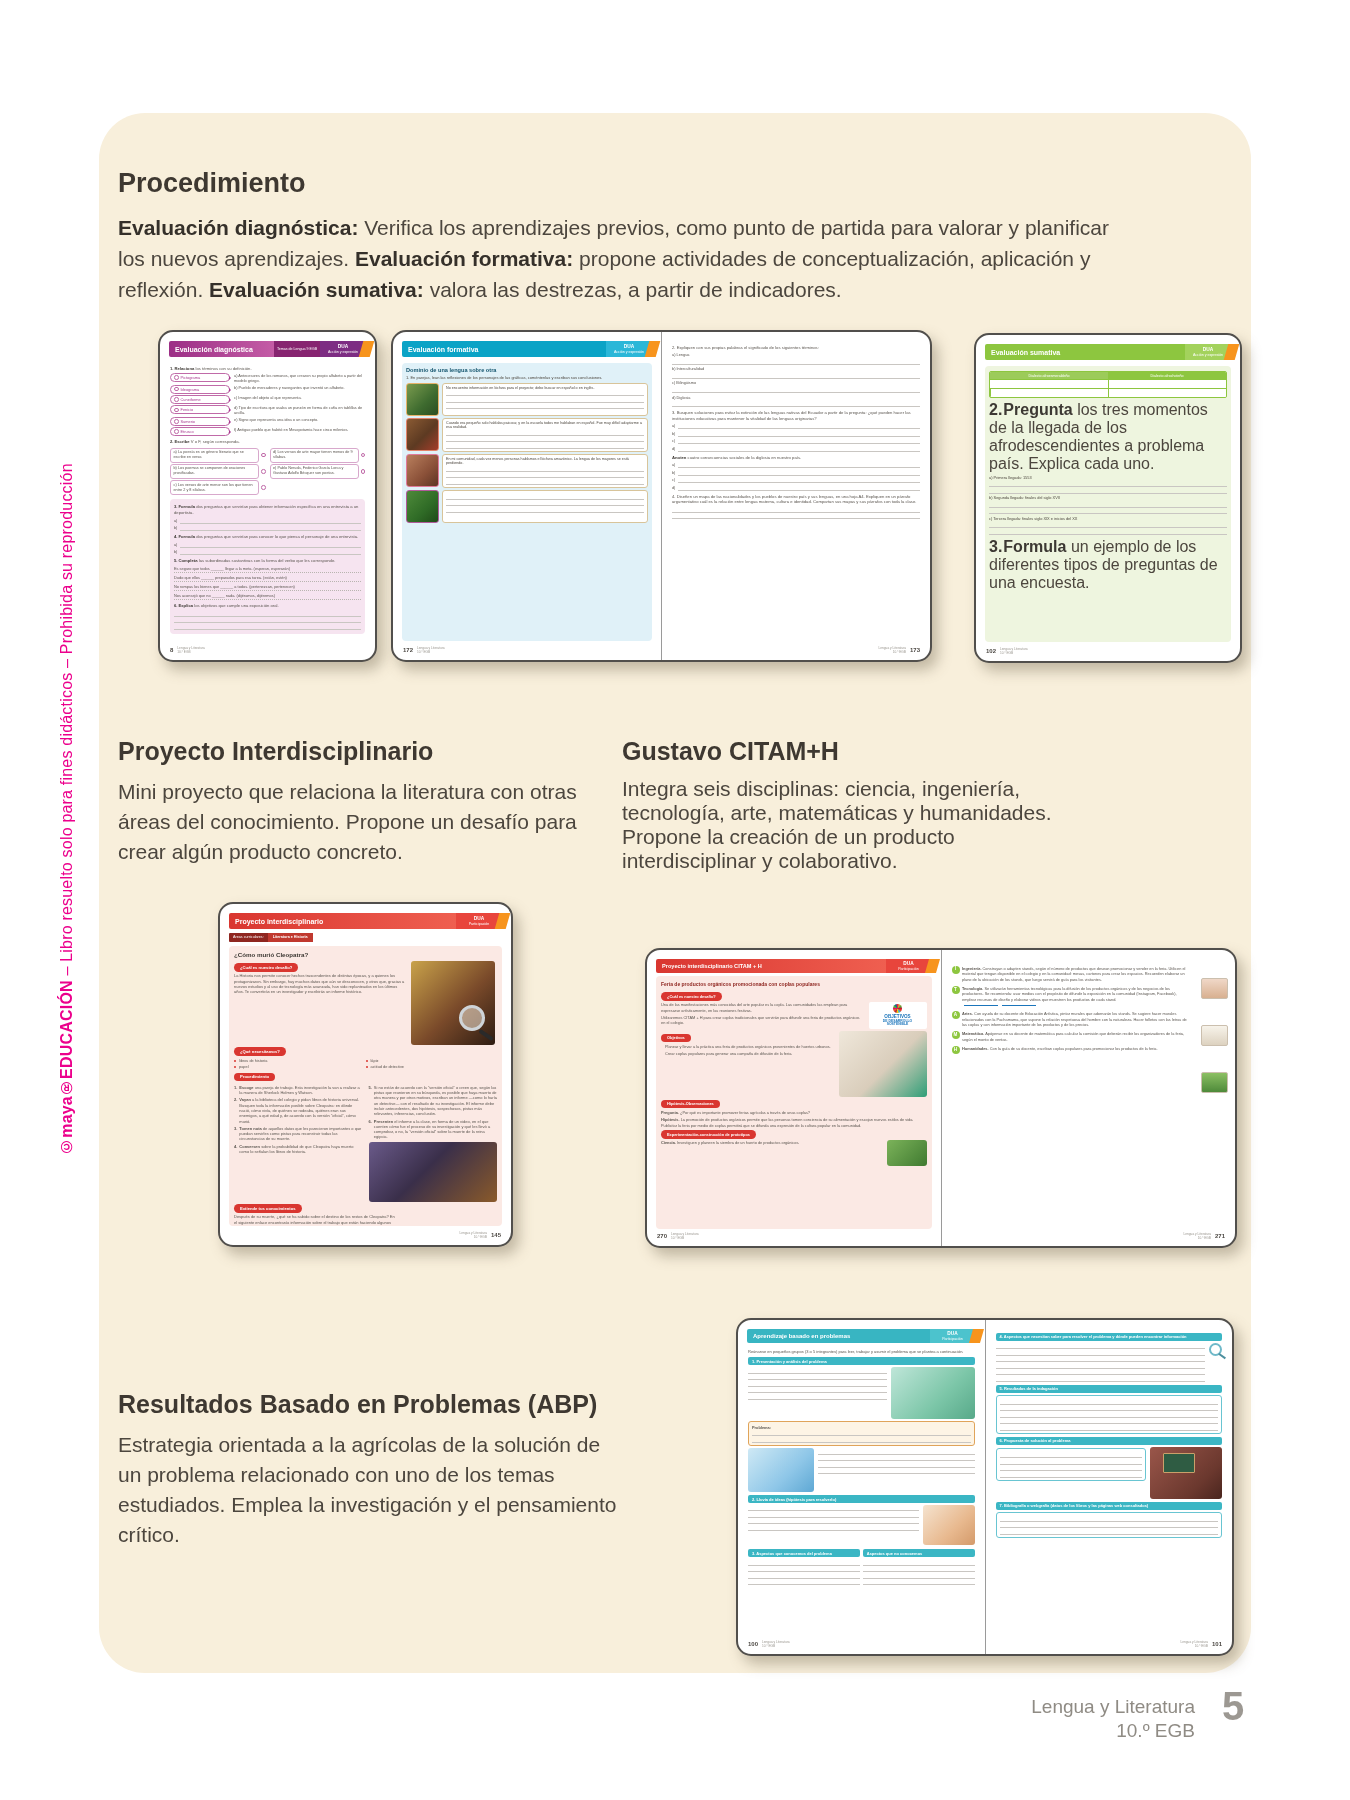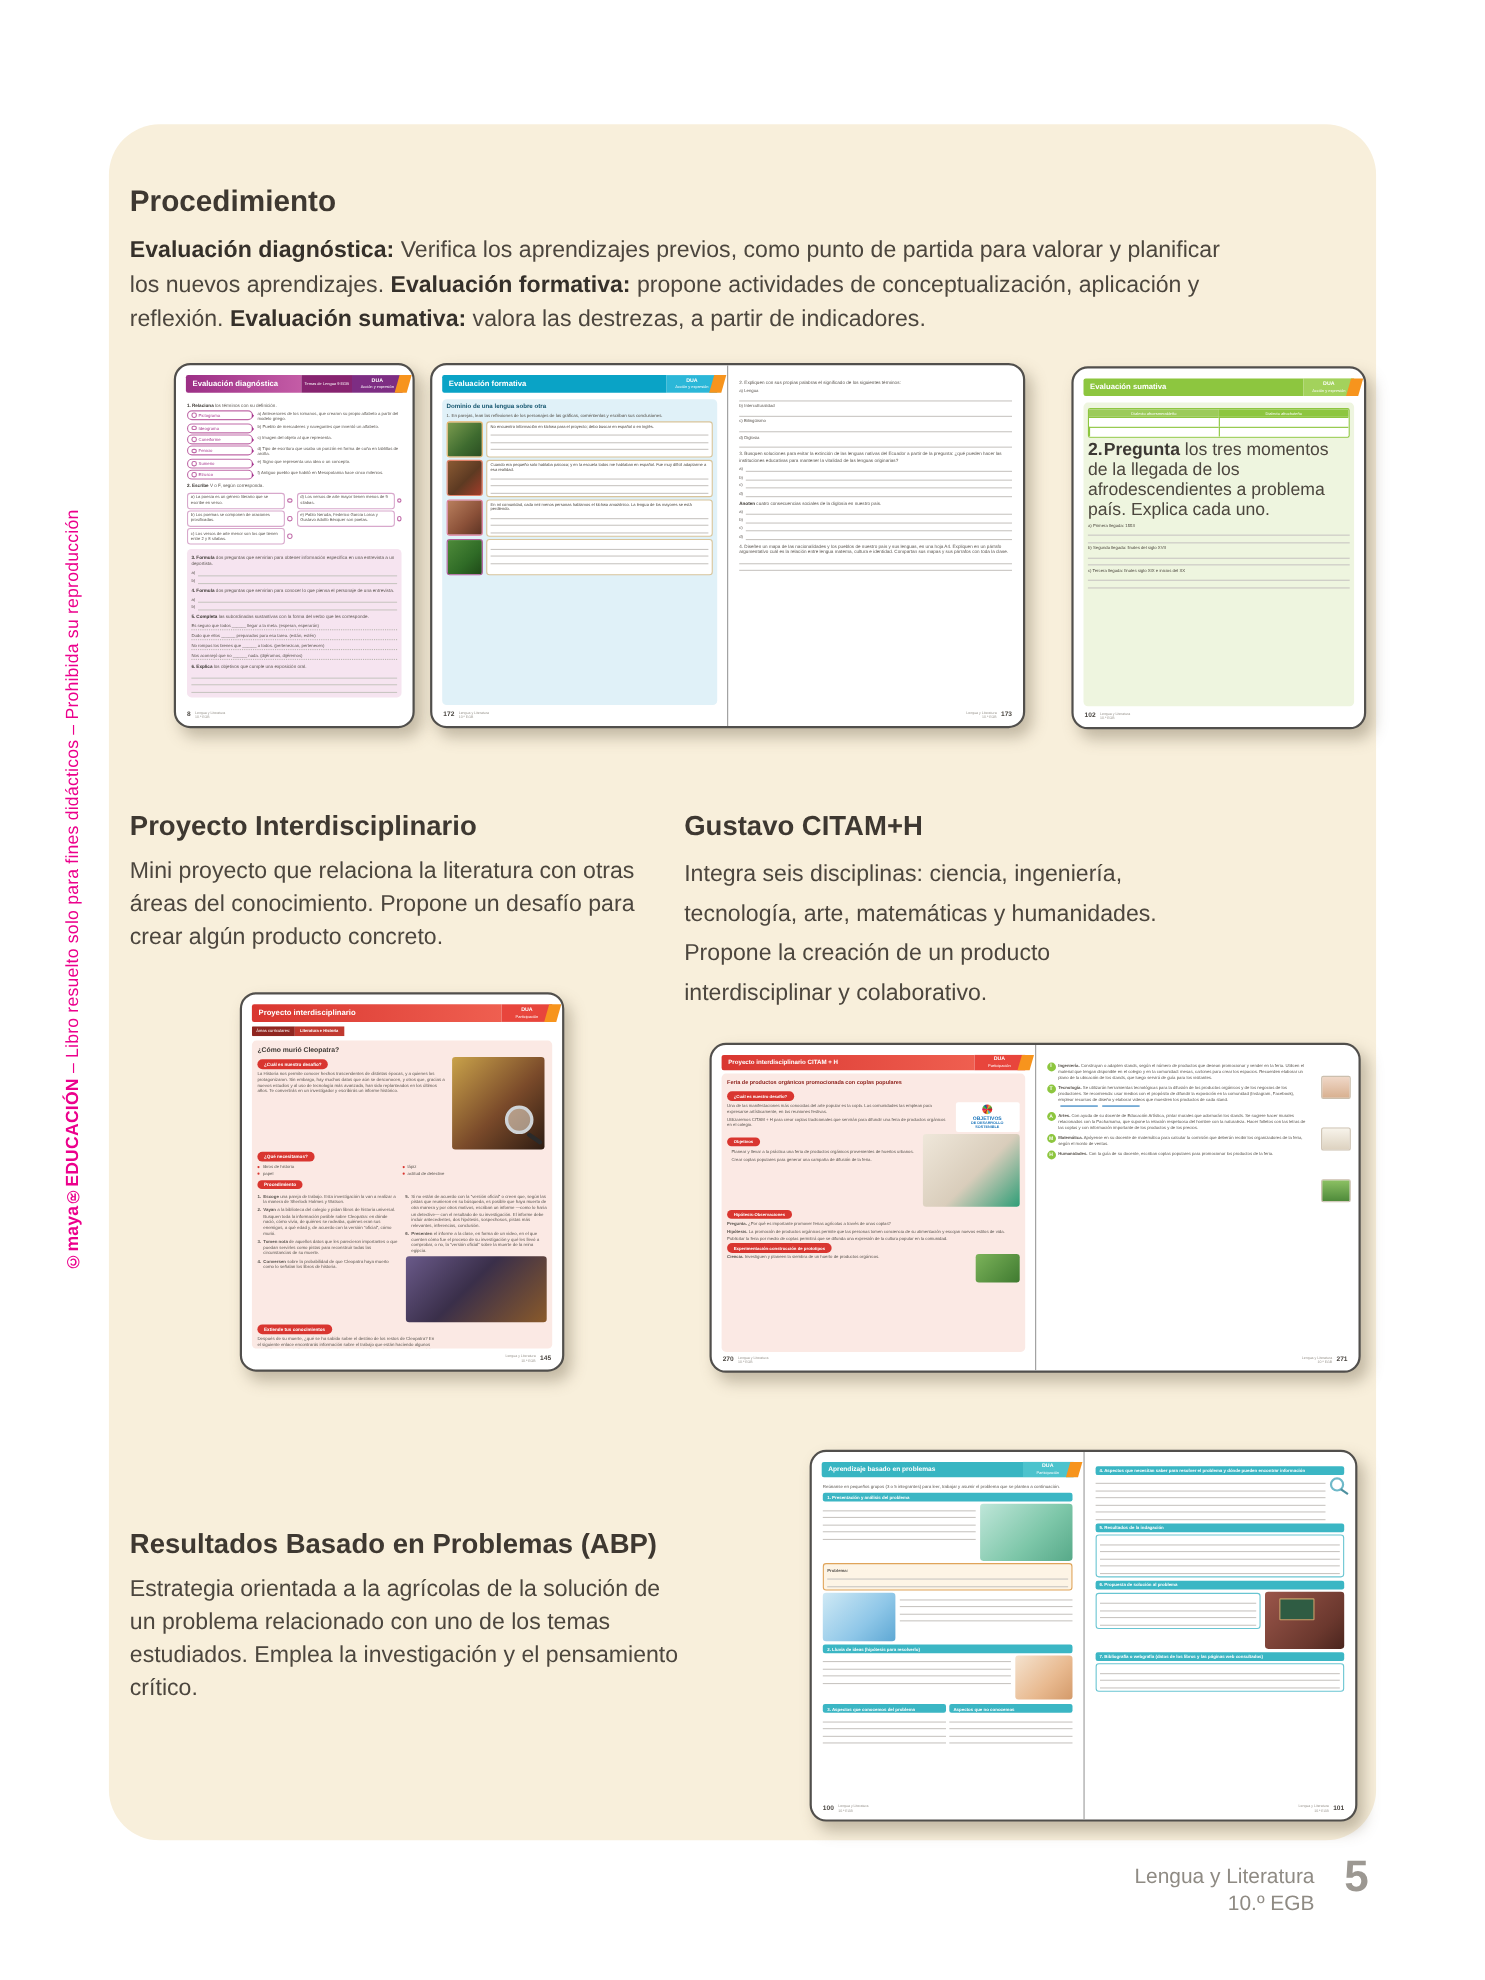--- a/index.html
+++ b/index.html
@@ -434,35 +434,36 @@
     <div class="termline">
         <span>b) Segunda llegada: finales del siglo XVII</span>
         <div class="ln"></div>
         <div class="ln"></div>
       </div>
     <div class="termline">
         <span>c) Tercera llegada: finales siglo XIX e inicios del XX</span>
         <div class="ln"></div>
         <div class="ln"></div>
       </div>
+    <p class="item"><b class="num">3.</b><b>Formula</b><span> un ejemplo de los diferentes tipos de preguntas de una encuesta.</span></p>
 
   </div>
   <div class="tfoot">
     <span class="pg">102</span>
     <span class="cap">
         <span style="display:block">Lengua y Literatura</span>
         <span style="display:block">10.º EGB</span>
       </span>
   </div>
 </div>
 
 <div class="h2" style="left:118px;top:737px">Proyecto Interdisciplinario</div>
 <p class="para" style="left:118px;top:777px;width:482px;line-height:30px">Mini proyecto que relaciona la literatura con otras áreas del conocimiento. Propone un desafío para crear algún producto concreto.</p>
 <div class="h2" style="left:622px;top:737px">Gustavo CITAM+H</div>
-<p class="para" style="left:622px;top:777px;width:470px;line-height:36px">Integra seis disciplinas: ciencia, ingeniería, tecnología, arte, matemáticas y humanidades. Propone la creación de un producto interdisciplinar y colaborativo.</p>
+<p class="para" style="left:622px;top:777px;width:470px;line-height:24px">Integra seis disciplinas: ciencia, ingeniería, tecnología, arte, matemáticas y humanidades. Propone la creación de un producto interdisciplinar y colaborativo.</p>
 
 <div class="card" style="left:218px;top:902px;width:295px;height:345px">
   <div class="thead" style="margin-bottom:2px">
     <span class="ttl bg-red">Proyecto interdisciplinario</span>
     <span class="duatab dua-red">
         <b>DUA</b>
         <span>Participación</span>
         <i class="fold"></i>
       </span>
   </div>

